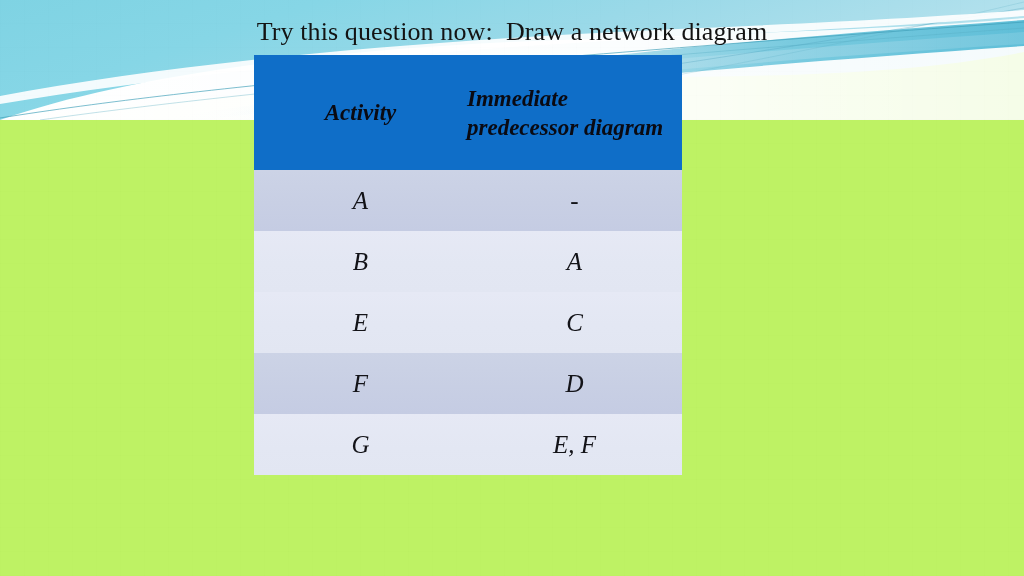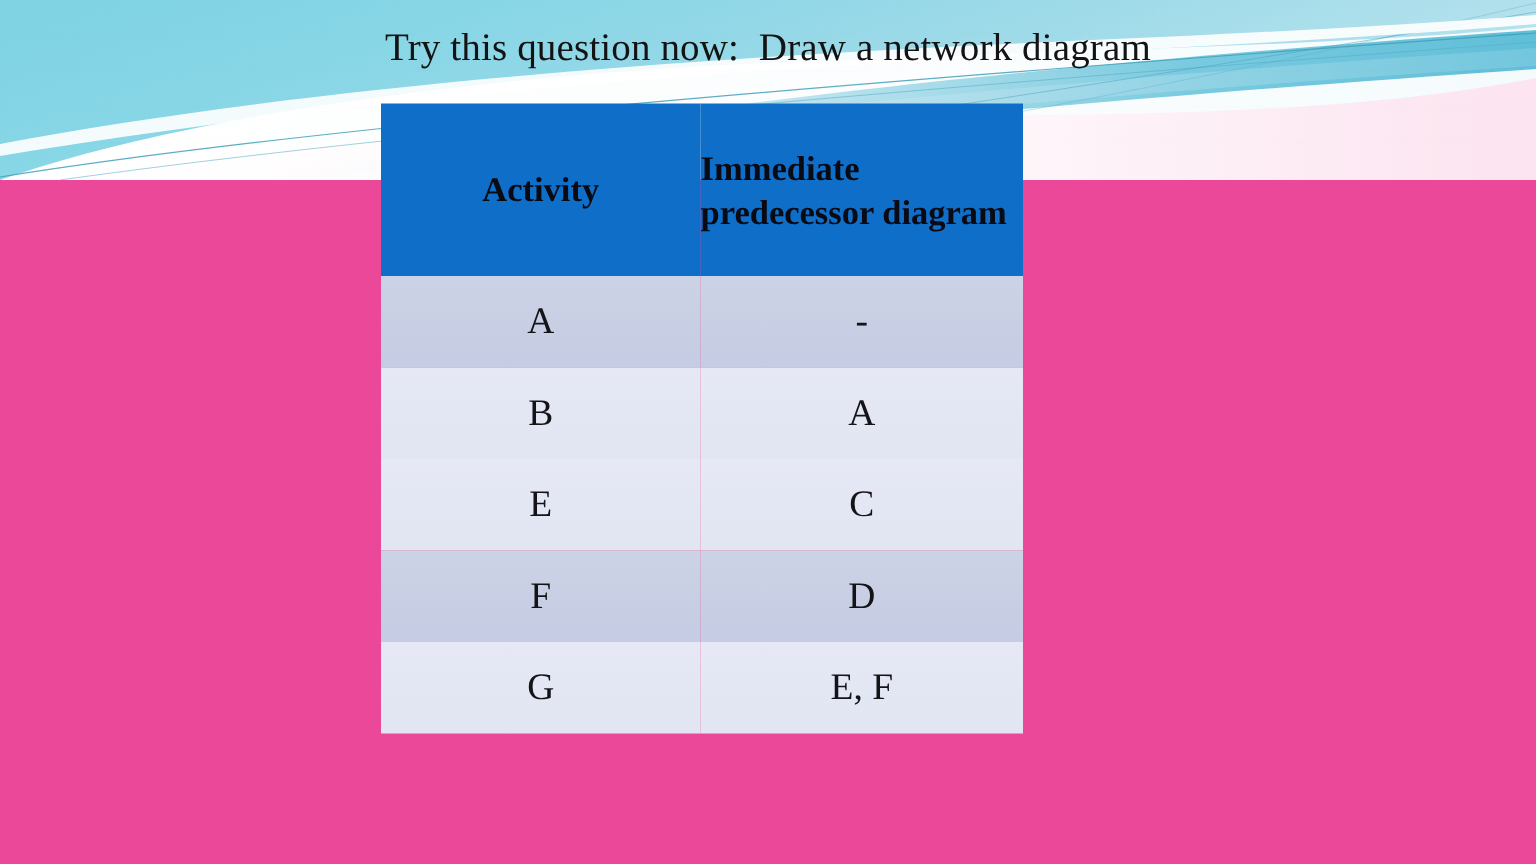--- a/index.html
+++ b/index.html
@@ -14,21 +14,21 @@
     font-family: "Liberation Serif", "DejaVu Serif", serif;
     position: relative;
   }
 
   
   #slide {
     position: absolute;
     inset: 0;
     width: 1024px;
     height: 576px;
-    background: #ec4899;
+    background: #bef264;
     overflow: hidden;
   }
 
   
   #slide::after {
     content: "";
     position: absolute;
     inset: 0;
     pointer-events: none;
     background-image:
@@ -62,26 +62,27 @@
     color: #131313;
     font-family: "Liberation Serif", "DejaVu Serif", serif;
     white-space: pre;
     letter-spacing: 0.1px;
   }
 
   
   #activity-table {
     position: absolute;
     left: 254px;
-    top: 69px;
+    top: 55px;
     width: 428px;
     border-collapse: separate;
     border-spacing: 0;
     z-index: 6;
     table-layout: fixed;
+    font-style: italic;
   }
   #activity-table col.c1 { width: 213px; }
   #activity-table col.c2 { width: 215px; }
 
   #activity-table th,
   #activity-table td {
     border: 0;
     padding: 0;
     vertical-align: middle;
   }

